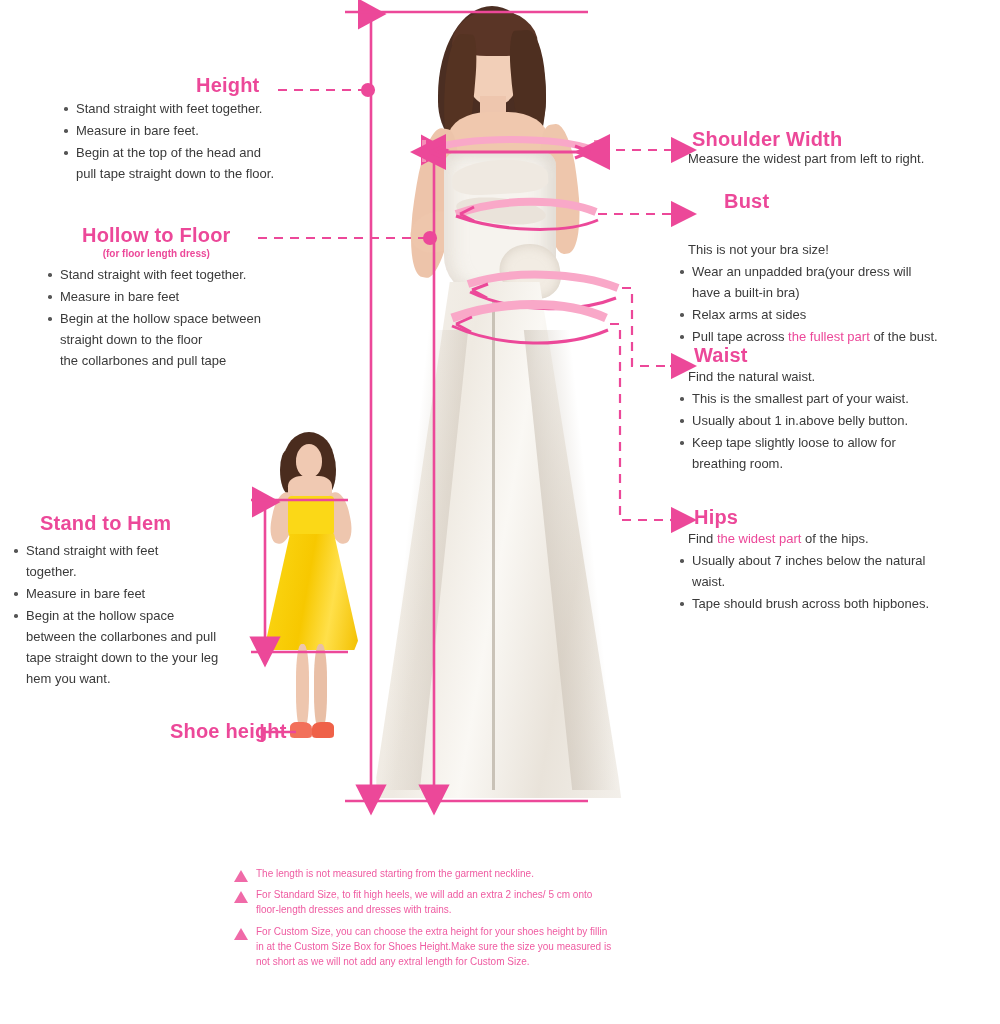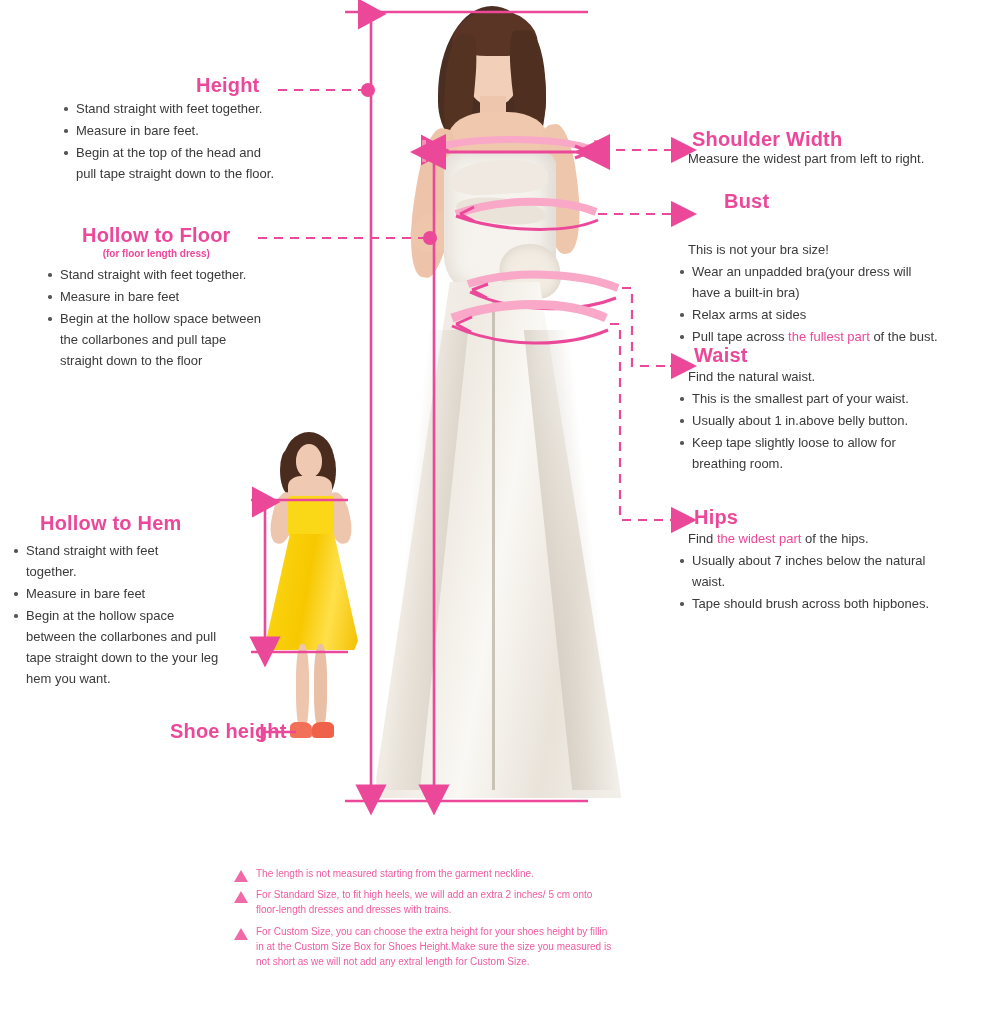--- a/index.html
+++ b/index.html
@@ -355,27 +355,27 @@
 
   <div class="abs" style="left:82px; top:224px;">
     <div class="heading">Hollow to Floor</div>
     <div class="subheading" style="text-align:center; margin-top:1px;">(for floor length dress)</div>
   </div>
   <div class="abs bullets" style="left:46px; top:264px; width:312px;">
     <div class="li"><span>Stand straight with feet together.</span></div>
     <div class="li"><span>Measure in bare feet</span></div>
     <div class="li">
       <span>Begin at the hollow space between</span>
+      <span class="cont">straight down to the floor</span>
       <span class="cont">the collarbones and pull tape</span>
-      <span class="cont">straight down to the floor</span>
     </div>
   </div>
 
   <div class="abs" style="left:40px; top:512px;">
-    <div class="heading">Hollow to Hem</div>
+    <div class="heading">Stand to Hem</div>
   </div>
   <div class="abs bullets" style="left:12px; top:540px; width:258px;">
     <div class="li">
       <span>Stand straight with feet</span>
       <span class="cont">together.</span>
     </div>
     <div class="li"><span>Measure in bare feet</span></div>
     <div class="li nodot" style="padding-left:14px;">
       <span>Begin at the hollow space</span>
     </div>

